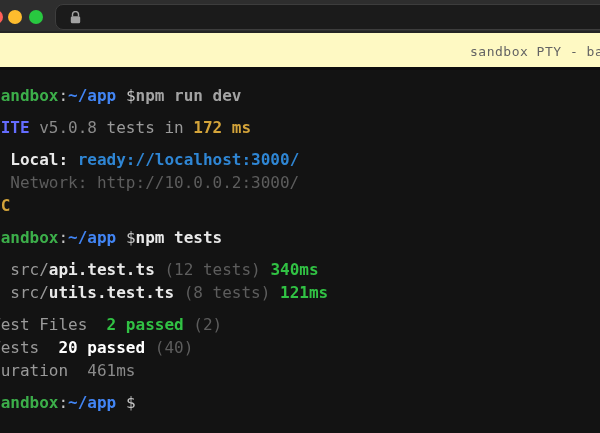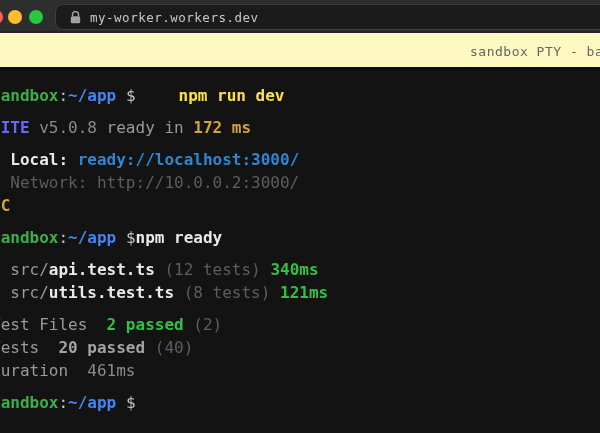--- a/index.html
+++ b/index.html
@@ -51,34 +51,33 @@
 
 <div class="titlebar">
   <span class="traffic t-red" style="background: rgb(255, 95, 87);"></span>
   <span class="traffic t-yellow" style="background: rgb(254, 188, 46);"></span>
   <span class="traffic t-green" style="background: rgb(40, 200, 64);"></span>
   <div class="addressbar">
     <svg class="lock" viewBox="0 0 11 13">
       <path d="M2.5 5.5 V3.6 a3 3 0 0 1 6 0 V5.5" fill="none" stroke="#a2a2a2" stroke-width="1.4"></path>
       <rect x="0.8" y="5.3" width="9.4" height="7" rx="1.5" fill="#a2a2a2"></rect>
     </svg>
-    <span class="url-text">my-worker.workers.dev</span>
   </div>
 </div>
 
 <div class="term-header">
   <span class="pty-label">sandbox PTY - ba</span>
 </div>
 
 <div class="term-body" id="term-body">
-    <div class="line"><span class="b" style="color: rgb(60, 174, 74);">sandbox</span><span style="color: rgb(194, 194, 194);">:</span><span class="b" style="color: rgb(66, 133, 244);">~/app</span><span style="color: rgb(194, 194, 194);"> </span><span style="color: rgb(194, 194, 194);">$</span><span class="b" style="color: #fde047; margin-left: 43px;">npm run dev</span></div>
-    <div class="line gap"><span class="b" style="color: rgb(100, 108, 255);">VITE</span><span style="color: rgb(138, 138, 138); margin-top: 40px;"> v5.0.8</span><span style="color: rgb(154, 154, 154);"> ready in </span><span class="b" style="color: rgb(212, 164, 58);">172 ms</span></div>
+    <div class="line"><span class="b" style="color: rgb(60, 174, 74);">sandbox</span><span style="color: rgb(194, 194, 194);">:</span><span class="b" style="color: rgb(66, 133, 244);">~/app</span><span style="color: rgb(194, 194, 194);"> </span><span style="color: rgb(194, 194, 194);">$</span><span class="b" style="color: #a3a3a3;">npm run dev</span></div>
+    <div class="line gap"><span class="b" style="color: rgb(100, 108, 255);">VITE</span><span style="color: rgb(138, 138, 138); margin-top: 40px;"> v5.0.8</span><span style="color: rgb(154, 154, 154);"> tests in </span><span class="b" style="color: rgb(212, 164, 58);">172 ms</span></div>
     <div class="line gap"><span class="b" style="color: rgb(233, 233, 233);">  Local: </span><span class="b" style="color: rgb(47, 134, 212);">ready://localhost:3000/</span></div>
     <div class="line"><span style="color: rgb(93, 93, 93);">  Network: http://10.0.0.2:3000/</span></div>
     <div class="line"><span class="b" style="color: rgb(212, 164, 58);">^C</span></div>
-    <div class="line gap"><span class="b" style="color: rgb(60, 174, 74);">sandbox</span><span style="color: rgb(194, 194, 194);">:</span><span class="b" style="color: rgb(66, 133, 244);">~/app</span><span style="color: rgb(194, 194, 194);"> </span><span style="color: rgb(194, 194, 194);">$</span><span class="b" style="color: rgb(233, 233, 233);">npm ready</span></div>
+    <div class="line gap"><span class="b" style="color: rgb(60, 174, 74);">sandbox</span><span style="color: rgb(194, 194, 194);">:</span><span class="b" style="color: rgb(66, 133, 244);">~/app</span><span style="color: rgb(194, 194, 194);"> </span><span style="color: rgb(194, 194, 194);">$</span><span class="b" style="color: rgb(233, 233, 233);">npm tests</span></div>
     <div class="line gap"><span class="b" style="color: rgb(49, 194, 68);">✓ </span><span style="color: rgb(154, 154, 154);">src/</span><span class="b" style="color: rgb(233, 233, 233);">api.test.ts</span><span style="color: rgb(154, 154, 154);"> </span><span style="color: rgb(93, 93, 93);">(12 tests)</span><span style="color: rgb(154, 154, 154);"> </span><span class="b" style="color: rgb(49, 194, 68);">340ms</span></div>
     <div class="line"><span class="b" style="color: rgb(49, 194, 68);">✓ </span><span style="color: rgb(154, 154, 154);">src/</span><span class="b" style="color: rgb(233, 233, 233);">utils.test.ts</span><span style="color: rgb(154, 154, 154);"> </span><span style="color: rgb(93, 93, 93);">(8 tests)</span><span style="color: rgb(154, 154, 154);"> </span><span class="b" style="color: rgb(49, 194, 68);">121ms</span></div>
     <div class="line gap"><span style="color: rgb(154, 154, 154);">Test Files  </span><span class="b" style="color: rgb(49, 194, 68);">2 passed</span><span style="color: rgb(154, 154, 154);"> </span><span style="color: rgb(93, 93, 93);">(2)</span></div>
-    <div class="line"><span style="color: rgb(154, 154, 154);">Tests  </span><span class="b" style="color: #a3a3a3;">20 passed</span><span style="color: rgb(154, 154, 154);"> </span><span style="color: rgb(93, 93, 93);">(40)</span></div>
+    <div class="line"><span style="color: rgb(154, 154, 154);">Tests  </span><span class="b" style="color: #ffffff;">20 passed</span><span style="color: rgb(154, 154, 154);"> </span><span style="color: rgb(93, 93, 93);">(40)</span></div>
     <div class="line"><span style="color: rgb(154, 154, 154);">Duration  </span><span style="color: rgb(138, 138, 138);">461ms</span></div>
     <div class="line gap"><span class="b" style="color: rgb(60, 174, 74);">sandbox</span><span style="color: rgb(194, 194, 194);">:</span><span class="b" style="color: rgb(66, 133, 244);">~/app</span><span style="color: rgb(194, 194, 194);"> </span><span style="color: rgb(194, 194, 194);">$</span></div>
   </div>
 
 </body></html>

